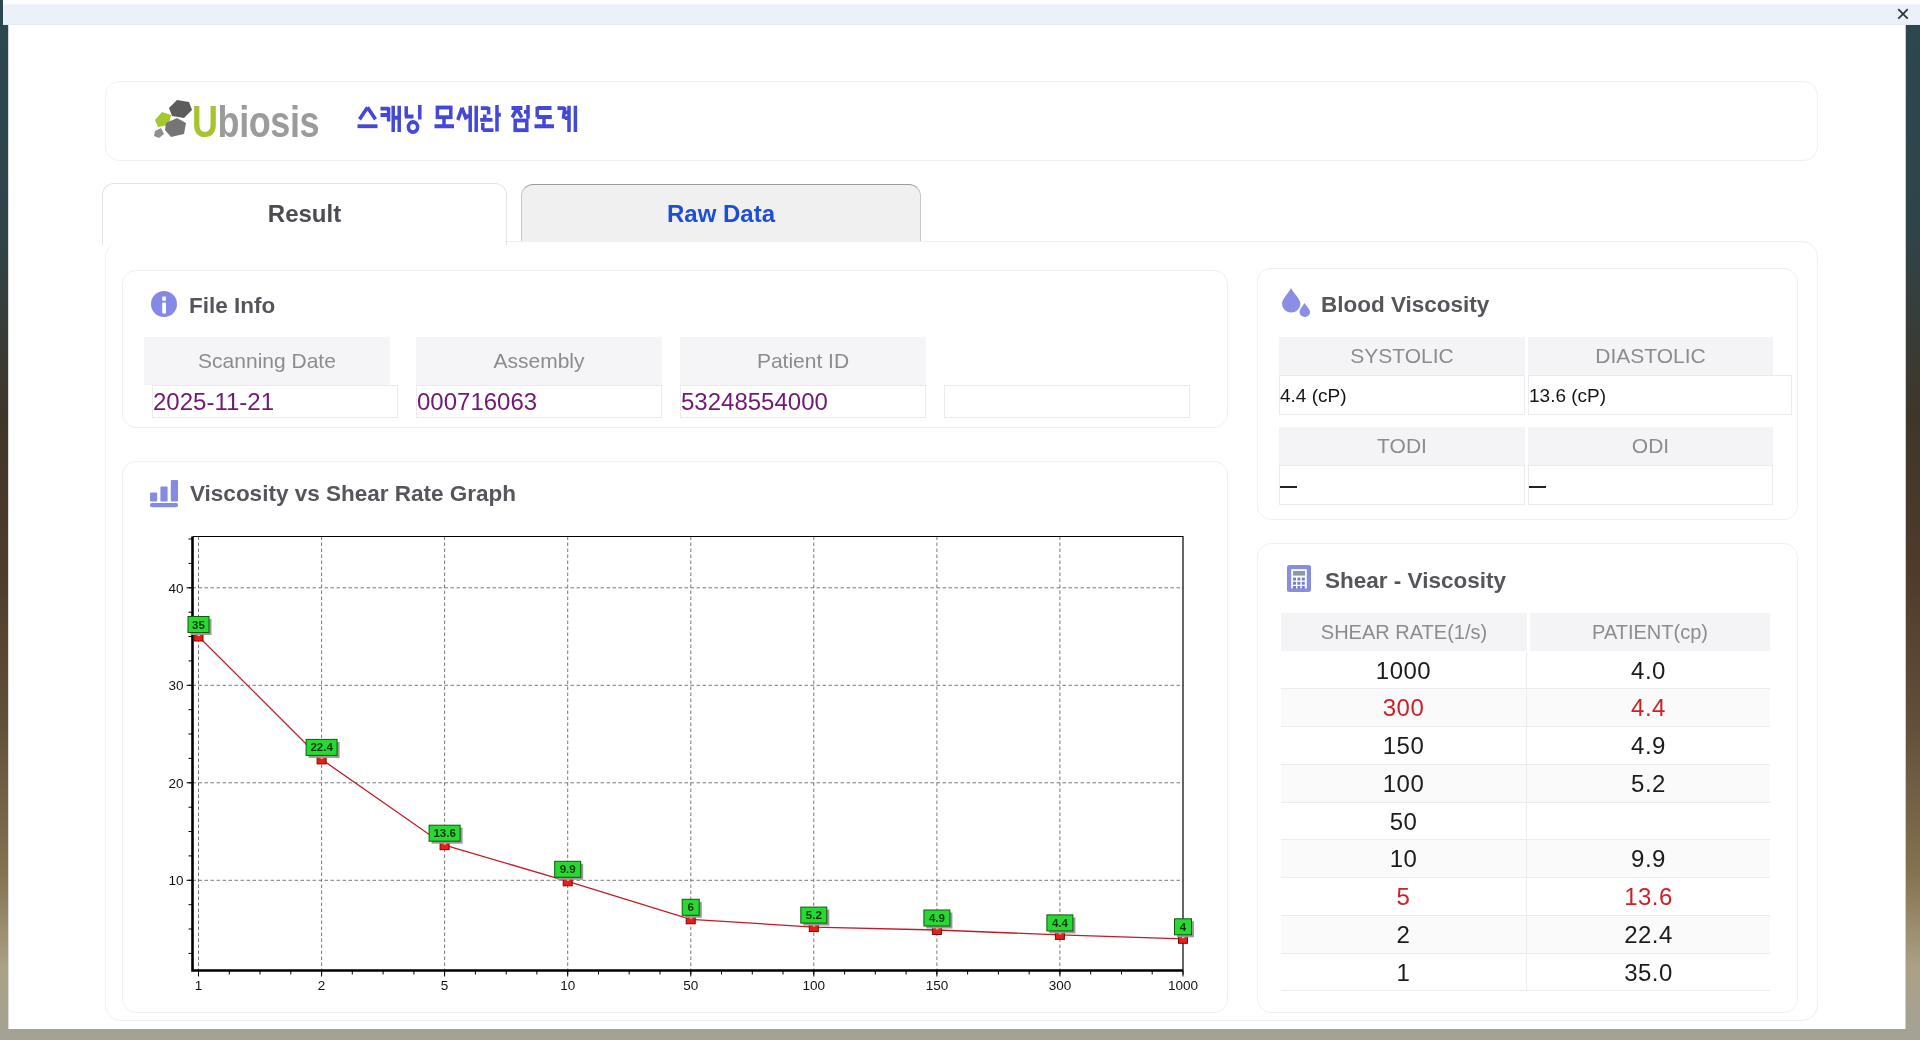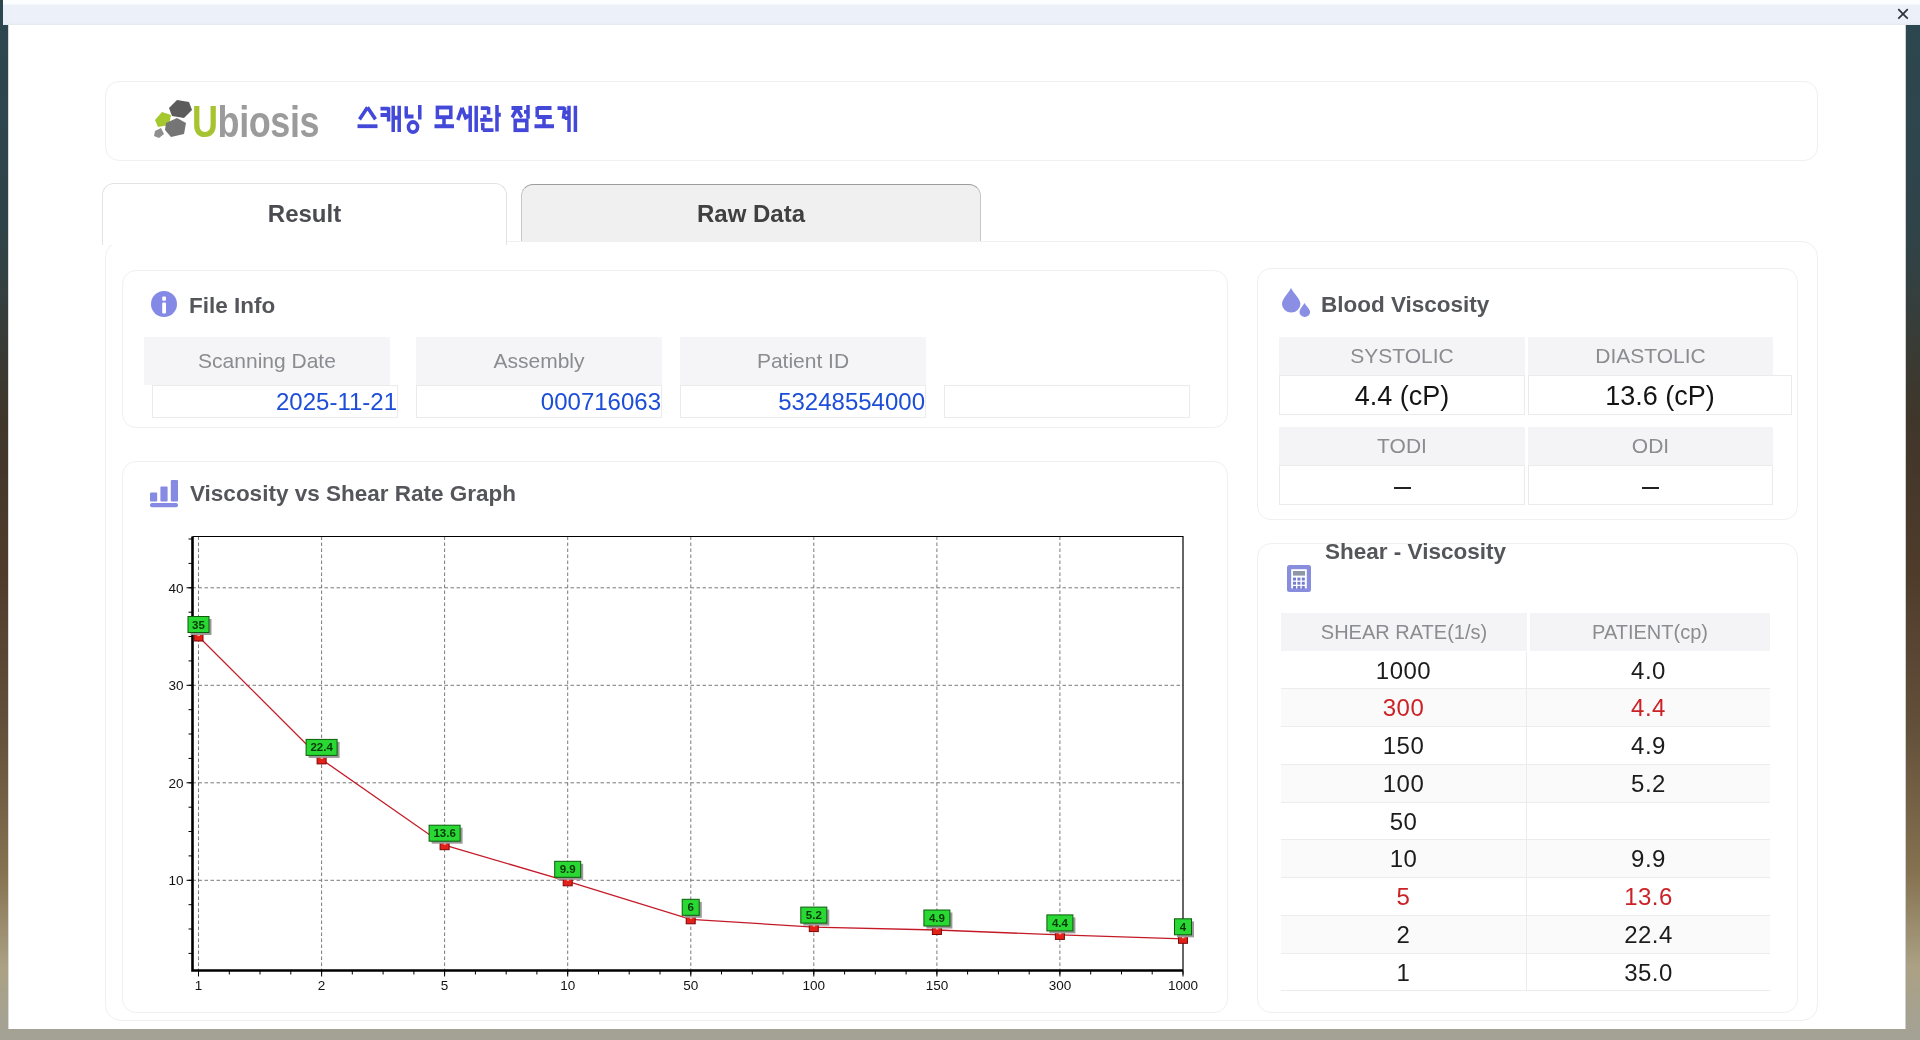--- a/index.html
+++ b/index.html
@@ -5,23 +5,23 @@
 #root { position:relative; width:1920px; height:1040px; overflow:hidden;
   background:linear-gradient(180deg,#2c4750 0%,#2f4449 22%,#3f362a 40%,#4f3b2a 55%,#63503a 70%,#857250 84%,#aba184 93%,#a3a296 100%); }
 .topbar { position:absolute; left:3px; top:0; width:1917px; height:25px;
   background:linear-gradient(180deg,#fbfdff 0,#fbfdff 4px,#ecf1f9 5px,#ecf1f9 23px,#e3e7ee 25px); }
 .win { position:absolute; left:8px; top:25px; width:1898px; height:1004px; background:#fff;
   border-left:1px solid #d9d9d9; border-right:1px solid #cfcfcf; }
 .xbtn { position:absolute; left:1888px; top:2px; width:24px; height:24px; color:#2e333a; font-size:24px; line-height:24px; text-align:center; font-weight:400; }
 .card { position:absolute; background:#fff; border:1px solid #f0f0f2; border-radius:14px; }
 .tab { position:absolute; border-radius:12px 12px 0 0; font-size:24px; font-weight:bold; text-align:center; }
 .hcell { position:absolute; background:#f5f5f7; color:#8b8c91; font-size:21px; text-align:center; }
-.vcell { position:absolute; background:#fff; border:1px solid #ebebee; color:#1d4ed8; font-size:24px; text-align:right; letter-spacing:0; }
+.vcell { position:absolute; background:#fff; border:1px solid #ebebee; color:#701a75; font-size:24px; text-align:left; letter-spacing:0; }
 .bvh { position:absolute; background:#f4f4f6; color:#8b8c91; font-size:21px; text-align:center; }
-.bvv { position:absolute; background:#fff; border:1px solid #ebebee; color:#141414; font-size:27px; text-align:center; letter-spacing:0; }
+.bvv { position:absolute; background:#fff; border:1px solid #ebebee; color:#141414; font-size:19px; text-align:left; letter-spacing:0; }
 .dash { display:inline-block; width:17px; height:2.4px; background:#222; vertical-align:middle; }
 .title { position:absolute; font-size:22.5px; font-weight:bold; color:#55565b; }
 .srow { position:absolute; left:1281px; width:489px; height:37.75px; border-bottom:1px solid #ececee; font-size:24px; letter-spacing:0.5px; }
 .sc1 { position:absolute; left:0; top:0; width:246px; height:100%; line-height:37px; text-align:center; border-right:1px solid #ececee; }
 .sc2 { position:absolute; left:246px; top:0; width:243px; height:100%; line-height:37px; text-align:center; }
 </style></head><body>
 <div id="root">
   <div class="win"></div>
   <div class="topbar">
       <div class="xbtn">×</div>
@@ -53,21 +53,21 @@
       <path d="M125.8 17.2 V23.8 M125.8 23.8 H136.5" stroke="#4348d8" stroke-width="3.5" fill="none" stroke-linecap="butt"></path>
 <path d="M154.5 3.6 H165.4 M160 4.4 L155.2 12.2 M160 4.4 L164.8 12.2" stroke="#4348d8" stroke-width="3.5" fill="none" stroke-linecap="butt"></path>
       <path d="M171 1 V13.5 M167 7.2 H171" stroke="#4348d8" stroke-width="3.5" fill="none" stroke-linecap="butt"></path>
       <rect x="158.2" y="15" width="11.6" height="8.8" stroke="#4348d8" stroke-width="3.5" fill="none"></rect>
 <path d="M194.5 3.6 H180.2 M180.2 2.6 V12 M180.2 11.8 H194.8" stroke="#4348d8" stroke-width="3.5" fill="none" stroke-linecap="butt"></path>
       <path d="M187 13.5 V18.6 M177.5 20.2 H197" stroke="#4348d8" stroke-width="3.5" fill="none" stroke-linecap="butt"></path>
 <path d="M200.5 3.8 H207.8 M207.8 2.8 L206.4 13.5" stroke="#4348d8" stroke-width="3.5" fill="none" stroke-linecap="butt"></path>
       <path d="M212 1.5 V25.5 M218.4 1.5 V25.5 M207.8 7.6 H212 M207.8 12.8 H212" stroke="#4348d8" stroke-width="3.5" fill="none" stroke-linecap="butt"></path>
 </svg>
 
-  <div class="tab" style="left:521px;top:184px;width:460px;height:60px;background:#f0f0f1;border:1px solid #c6c6c8;border-top:1.5px solid #9c9c9f;border-bottom:none;color:#404040;line-height:58px">Raw Data</div>
+  <div class="tab" style="left:521px;top:184px;width:400px;height:60px;background:#f0f0f1;border:1px solid #c6c6c8;border-top:1.5px solid #9c9c9f;border-bottom:none;color:#1d4ed8;line-height:58px">Raw Data</div>
   <div class="card" style="left:105px;top:241px;width:1713px;height:780px;border-radius:16px"></div>
   <div class="tab" style="left:102px;top:183px;width:405px;height:62px;background:#fff;border:1px solid #e3e3e5;border-bottom:none;color:#4b4c51;line-height:60px">Result</div>
   <div style="position:absolute;left:103px;top:240px;width:403px;height:4px;background:#fff"></div>
 
   <div class="card" style="left:122px;top:270px;width:1106px;height:158px"></div>
   <svg width="30" height="30" viewBox="0 0 30 30" style="position:absolute;left:150px;top:290px">
       <circle cx="14" cy="14" r="13" fill="#8489e6"></circle>
       <rect x="12.2" y="6.5" width="3.8" height="4.2" rx="1" fill="#fff"></rect>
       <rect x="12.2" y="12.6" width="3.8" height="11" rx="1" fill="#fff"></rect>
     </svg>
@@ -182,21 +182,21 @@
         <rect x="11.4" y="13.6" width="3" height="2.9"></rect>
         <rect x="15.8" y="13.6" width="3" height="2.9"></rect>
         <rect x="7" y="17.8" width="3" height="2.9"></rect>
         <rect x="11.4" y="17.8" width="3" height="2.9"></rect>
         <rect x="15.8" y="17.8" width="3" height="2.9"></rect>
         <rect x="7" y="22" width="3" height="2.9"></rect>
         <rect x="11.4" y="22" width="3" height="2.9"></rect>
         <rect x="15.8" y="22" width="3" height="2.9"></rect>
       </g>
     </svg>
-  <div class="title" style="left:1325px;top:539px">Shear - Viscosity</div>
+  <div class="title" style="left:1325px;top:568px">Shear - Viscosity</div>
   <div class="bvh" style="left:1281px;top:613px;width:246px;height:38px;line-height:38px;font-size:20px">SHEAR RATE(1/s)</div>
 <div class="bvh" style="left:1530px;top:613px;width:240px;height:38px;line-height:38px;font-size:20px">PATIENT(cp)</div>
 <div class="srow" style="top:651.5px;background:#fff;color:#1c1c1c">
       <div class="sc1">1000</div>
       <div class="sc2">4.0</div>
     </div>
 <div class="srow" style="top:689.2px;background:#fafafa;color:#cb2227">
       <div class="sc1">300</div>
       <div class="sc2">4.4</div>
     </div>

